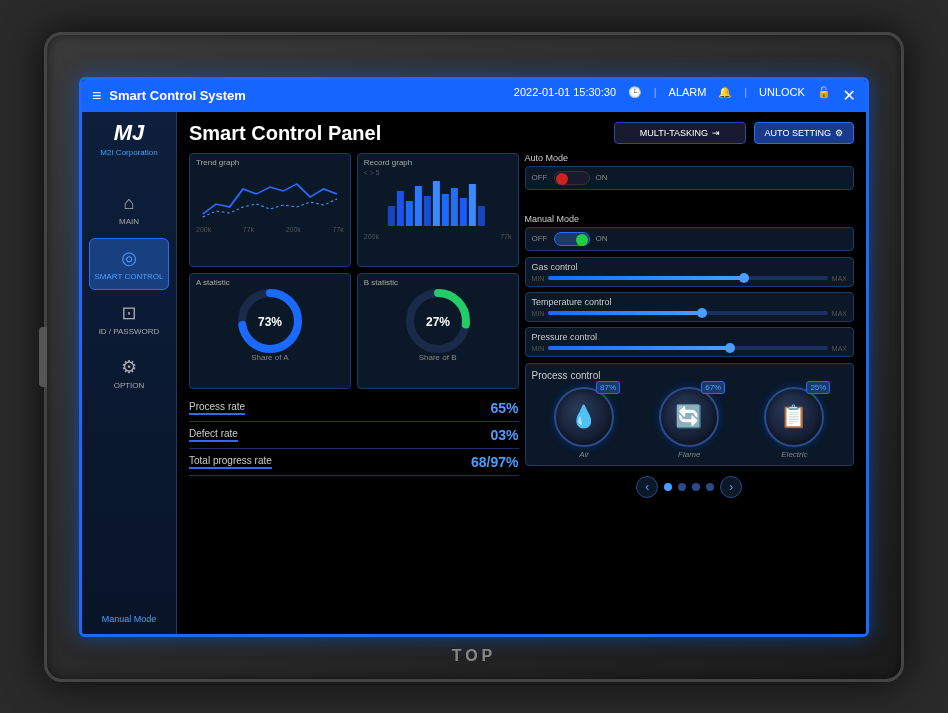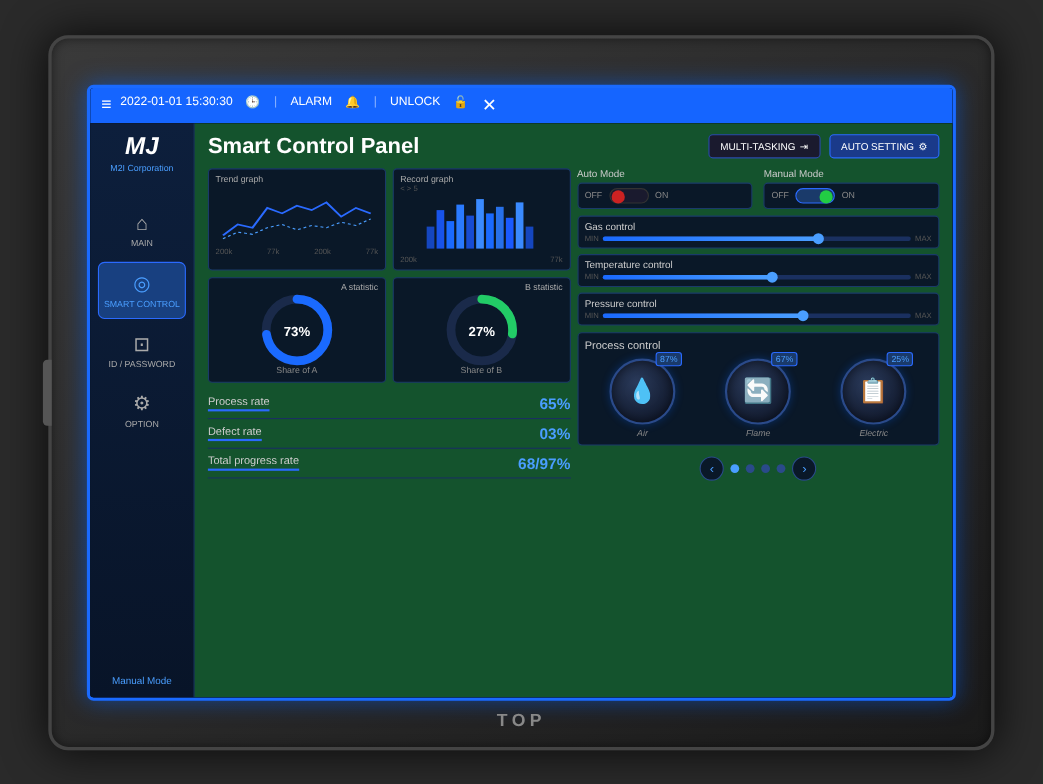--- a/index.html
+++ b/index.html
@@ -184,21 +184,21 @@
       color: #4a9eff;
       font-size: 9px;
       text-align: center;
     }
 
     
     .content {
       flex: 1;
       padding: 10px 12px;
       overflow: hidden;
-      background: #14532d;
+      background: #000000;
     }
 
     .content-header {
       display: flex;
       align-items: center;
       justify-content: space-between;
       margin-bottom: 8px;
     }
 
     .content-title {
@@ -210,21 +210,21 @@
     .header-buttons {
       display: flex;
       gap: 8px;
     }
 
     .btn-multitasking {
       background: #1a1a2e;
       border: 1px solid #2a4aaa;
       color: white;
       font-size: 9px;
-      padding: 5px 10px;
+      padding: 5px 25px;
       border-radius: 4px;
       cursor: pointer;
       display: flex;
       align-items: center;
       gap: 4px;
     }
 
     .btn-autosetting {
       background: #1a3a8a;
       border: 1px solid #2a6aff;
@@ -304,21 +304,20 @@
       background: #0a1828;
       border: 1px solid #1a3a6a;
       border-radius: 4px;
       padding: 4px 6px;
     }
 
     .stat-title {
       color: #aaa;
       font-size: 8px;
       margin-bottom: 4px;
-      text-align: right;
     }
 
     .donut-container {
       display: flex;
       justify-content: center;
       align-items: center;
       height: 60px;
     }
 
     
@@ -352,21 +351,22 @@
       grid-column: 2;
       grid-row: 1 / 4;
       display: flex;
       flex-direction: column;
       gap: 6px;
     }
 
     
     .modes-row {
       display: flex;
-      gap: 10px;
+      gap: 24px;
+      flex-direction: column;
     }
 
     .mode-box {
       flex: 1;
     }
 
     .mode-title {
       color: #ccc;
       font-size: 9px;
       margin-bottom: 3px;
@@ -596,20 +596,21 @@
 </head>
 <body>
 
 <div class="device-outer">
   <div class="device-side-handle"></div>
 
   <div class="screen-border">
 
     <div class="title-bar">
       <span class="title-bar-menu">≡</span>
+      <span class="title-bar-title">Smart Control System</span>
       <div class="title-bar-right">
         <span>2022-01-01  15:30:30</span>
         <span>🕒</span>
         <span class="divider">|</span>
         <span>ALARM</span>
         <span>🔔</span>
         <span class="divider">|</span>
         <span>UNLOCK</span>
         <span>🔓</span>
         <button class="title-bar-close">✕</button>

